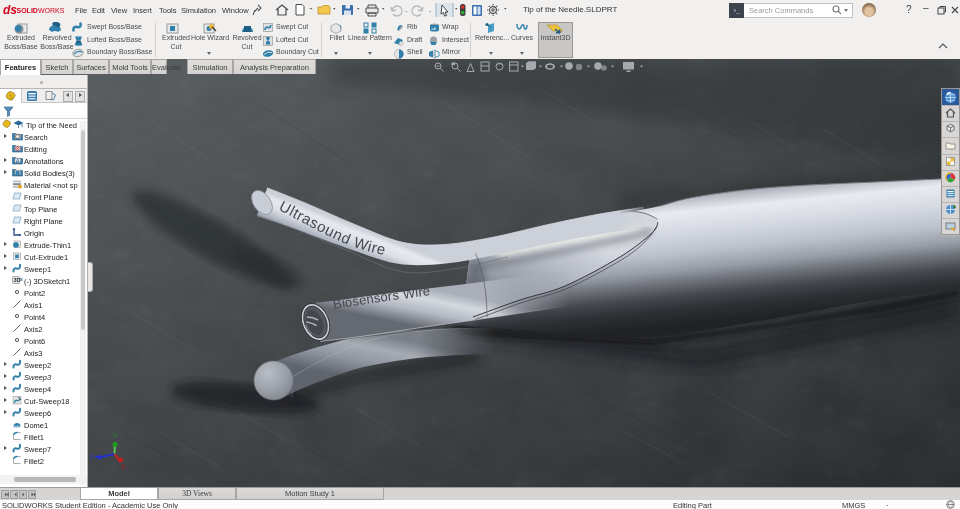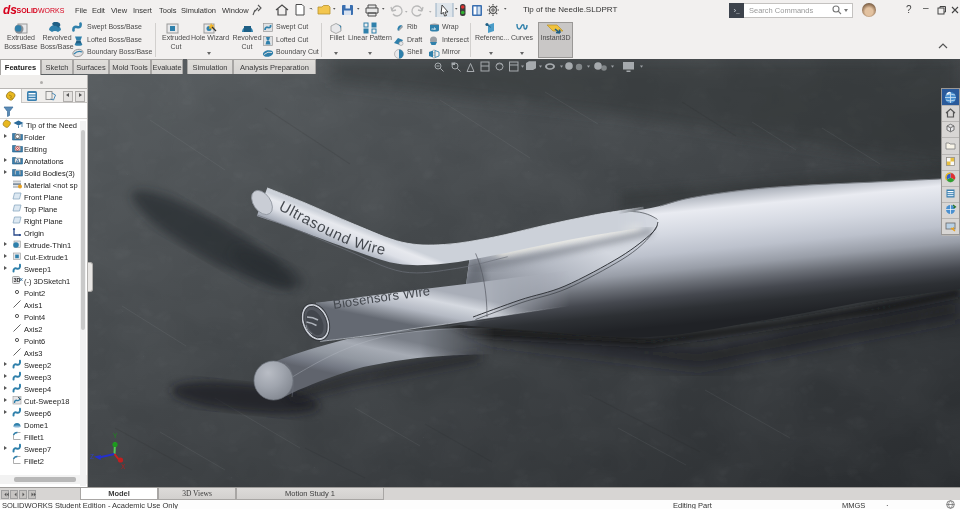--- a/index.html
+++ b/index.html
@@ -467,21 +467,21 @@
   <svg class="abs" style="left:938px;top:22px" width="10" height="8" viewBox="0 0 10 8">
       <path d="M1,6 L5,2 L9,6" stroke="#555" stroke-width="1.2" fill="none"></path>
     </svg>
 </div>
 
 <div id="tabrow" class="abs">
   <div class="ctab active" style="left:0;width:41px;">Features</div>
   <div class="ctab" style="left:41px;width:32px;">Sketch</div>
   <div class="ctab" style="left:73px;width:36px;">Surfaces</div>
   <div class="ctab" style="left:109px;width:42px;">Mold Tools</div>
-  <div class="ctab" style="left:151px;width:32px;">Evaluate</div>
+  <div class="ctab" style="left:151px;width:16px;">Evaluate</div>
   <div class="ctab" style="left:187px;width:46px;">Simulation</div>
   <div class="ctab" style="left:233px;width:83px;">Analysis Preparation</div>
 </div>
 
 <div id="lpanel" class="abs">
 
   <div class="abs" style="left:0;top:0;width:87px;height:13px;background:#f0eeec;"></div>
   <div class="abs" style="left:40px;top:6px;width:3px;height:3px;border-radius:50%;background:#b0aeac;"></div>
 
   <div class="abs" style="left:0;top:13px;width:87px;height:15px;background:#f0eeec;border-top:1px solid #b8b6b4;border-bottom:1px solid #c8c6c4;box-sizing:border-box;"></div>
@@ -520,21 +520,21 @@
           </svg></span>
         <span style="position:absolute;left:26px;top:1.5px;">Tip of the Need</span>
       </div>
       <div class="trow" style="top:56px;left:0;width:87px;">
         <span class="texp" style="left:4px;top:3px;position:absolute;"></span>
         <span style="position:absolute;left:12px;top:0px;"><svg width="11" height="10" viewBox="0 0 11 10" style="vertical-align:-2px">
             <path d="M0.5,2.5 h 3 l 1,1 h 6 v 5.5 h -10 z" fill="#3a80b0" stroke="#25608a" stroke-width="0.6"></path>
             <rect x="2.8" y="3.2" width="5.8" height="4.6" rx="0.5" fill="#f8f8f8" stroke="#555" stroke-width="0.5"></rect>
             <circle cx="5.5" cy="5.5" r="2" fill="none" stroke="#555" stroke-width="0.8"></circle>
           </svg></span>
-        <span style="position:absolute;left:24px;top:1.5px;">Folder</span>
+        <span style="position:absolute;left:24px;top:1.5px;">Search</span>
       </div>
       <div class="trow" style="top:68px;left:0;width:87px;">
         <span style="position:absolute;left:12px;top:0px;"><svg width="11" height="10" viewBox="0 0 11 10" style="vertical-align:-2px">
             <path d="M0.5,2.5 h 3 l 1,1 h 6 v 5.5 h -10 z" fill="#3a80b0" stroke="#25608a" stroke-width="0.6"></path>
             <rect x="2.8" y="3.2" width="5.8" height="4.6" rx="0.5" fill="#f8f8f8" stroke="#555" stroke-width="0.5"></rect>
             <circle cx="5.5" cy="5.5" r="1.8" fill="none" stroke="#c03030" stroke-width="0.9"></circle>
             <circle cx="5.5" cy="5.5" r="0.6" fill="#c03030"></circle>
           </svg></span>
         <span style="position:absolute;left:24px;top:1.5px;">Editing</span>
       </div>
@@ -657,21 +657,21 @@
           </svg></span>
         <span style="position:absolute;left:24px;top:1.5px;">Axis3</span>
       </div>
       <div class="trow" style="top:284px;left:0;width:87px;">
         <span class="texp" style="left:4px;top:3px;position:absolute;"></span>
         <span style="position:absolute;left:12px;top:0px;"><svg width="10" height="10" viewBox="0 0 10 10" style="vertical-align:-2px">
             <path d="M1.5,8.5 C 1.2,5.5 3,5 4.5,5.5 C 7,6.2 8.5,5 8,1.8" stroke="#2f80ab" stroke-width="2" fill="none" stroke-linecap="round"></path>
           </svg></span>
         <span style="position:absolute;left:24px;top:1.5px;">Sweep2</span>
       </div>
-      <div class="trow" style="top:296px;left:0;width:97px;">
+      <div class="trow" style="top:296px;left:0;width:97px;font-style:italic;">
         <span class="texp" style="left:4px;top:3px;position:absolute;"></span>
         <span style="position:absolute;left:12px;top:0px;"><svg width="10" height="10" viewBox="0 0 10 10" style="vertical-align:-2px">
             <path d="M1.5,8.5 C 1.2,5.5 3,5 4.5,5.5 C 7,6.2 8.5,5 8,1.8" stroke="#2f80ab" stroke-width="2" fill="none" stroke-linecap="round"></path>
           </svg></span>
         <span style="position:absolute;left:24px;top:1.5px;">Sweep3</span>
       </div>
       <div class="trow" style="top:308px;left:0;width:87px;">
         <span class="texp" style="left:4px;top:3px;position:absolute;"></span>
         <span style="position:absolute;left:12px;top:0px;"><svg width="10" height="10" viewBox="0 0 10 10" style="vertical-align:-2px">
             <path d="M1.5,8.5 C 1.2,5.5 3,5 4.5,5.5 C 7,6.2 8.5,5 8,1.8" stroke="#2f80ab" stroke-width="2" fill="none" stroke-linecap="round"></path>

